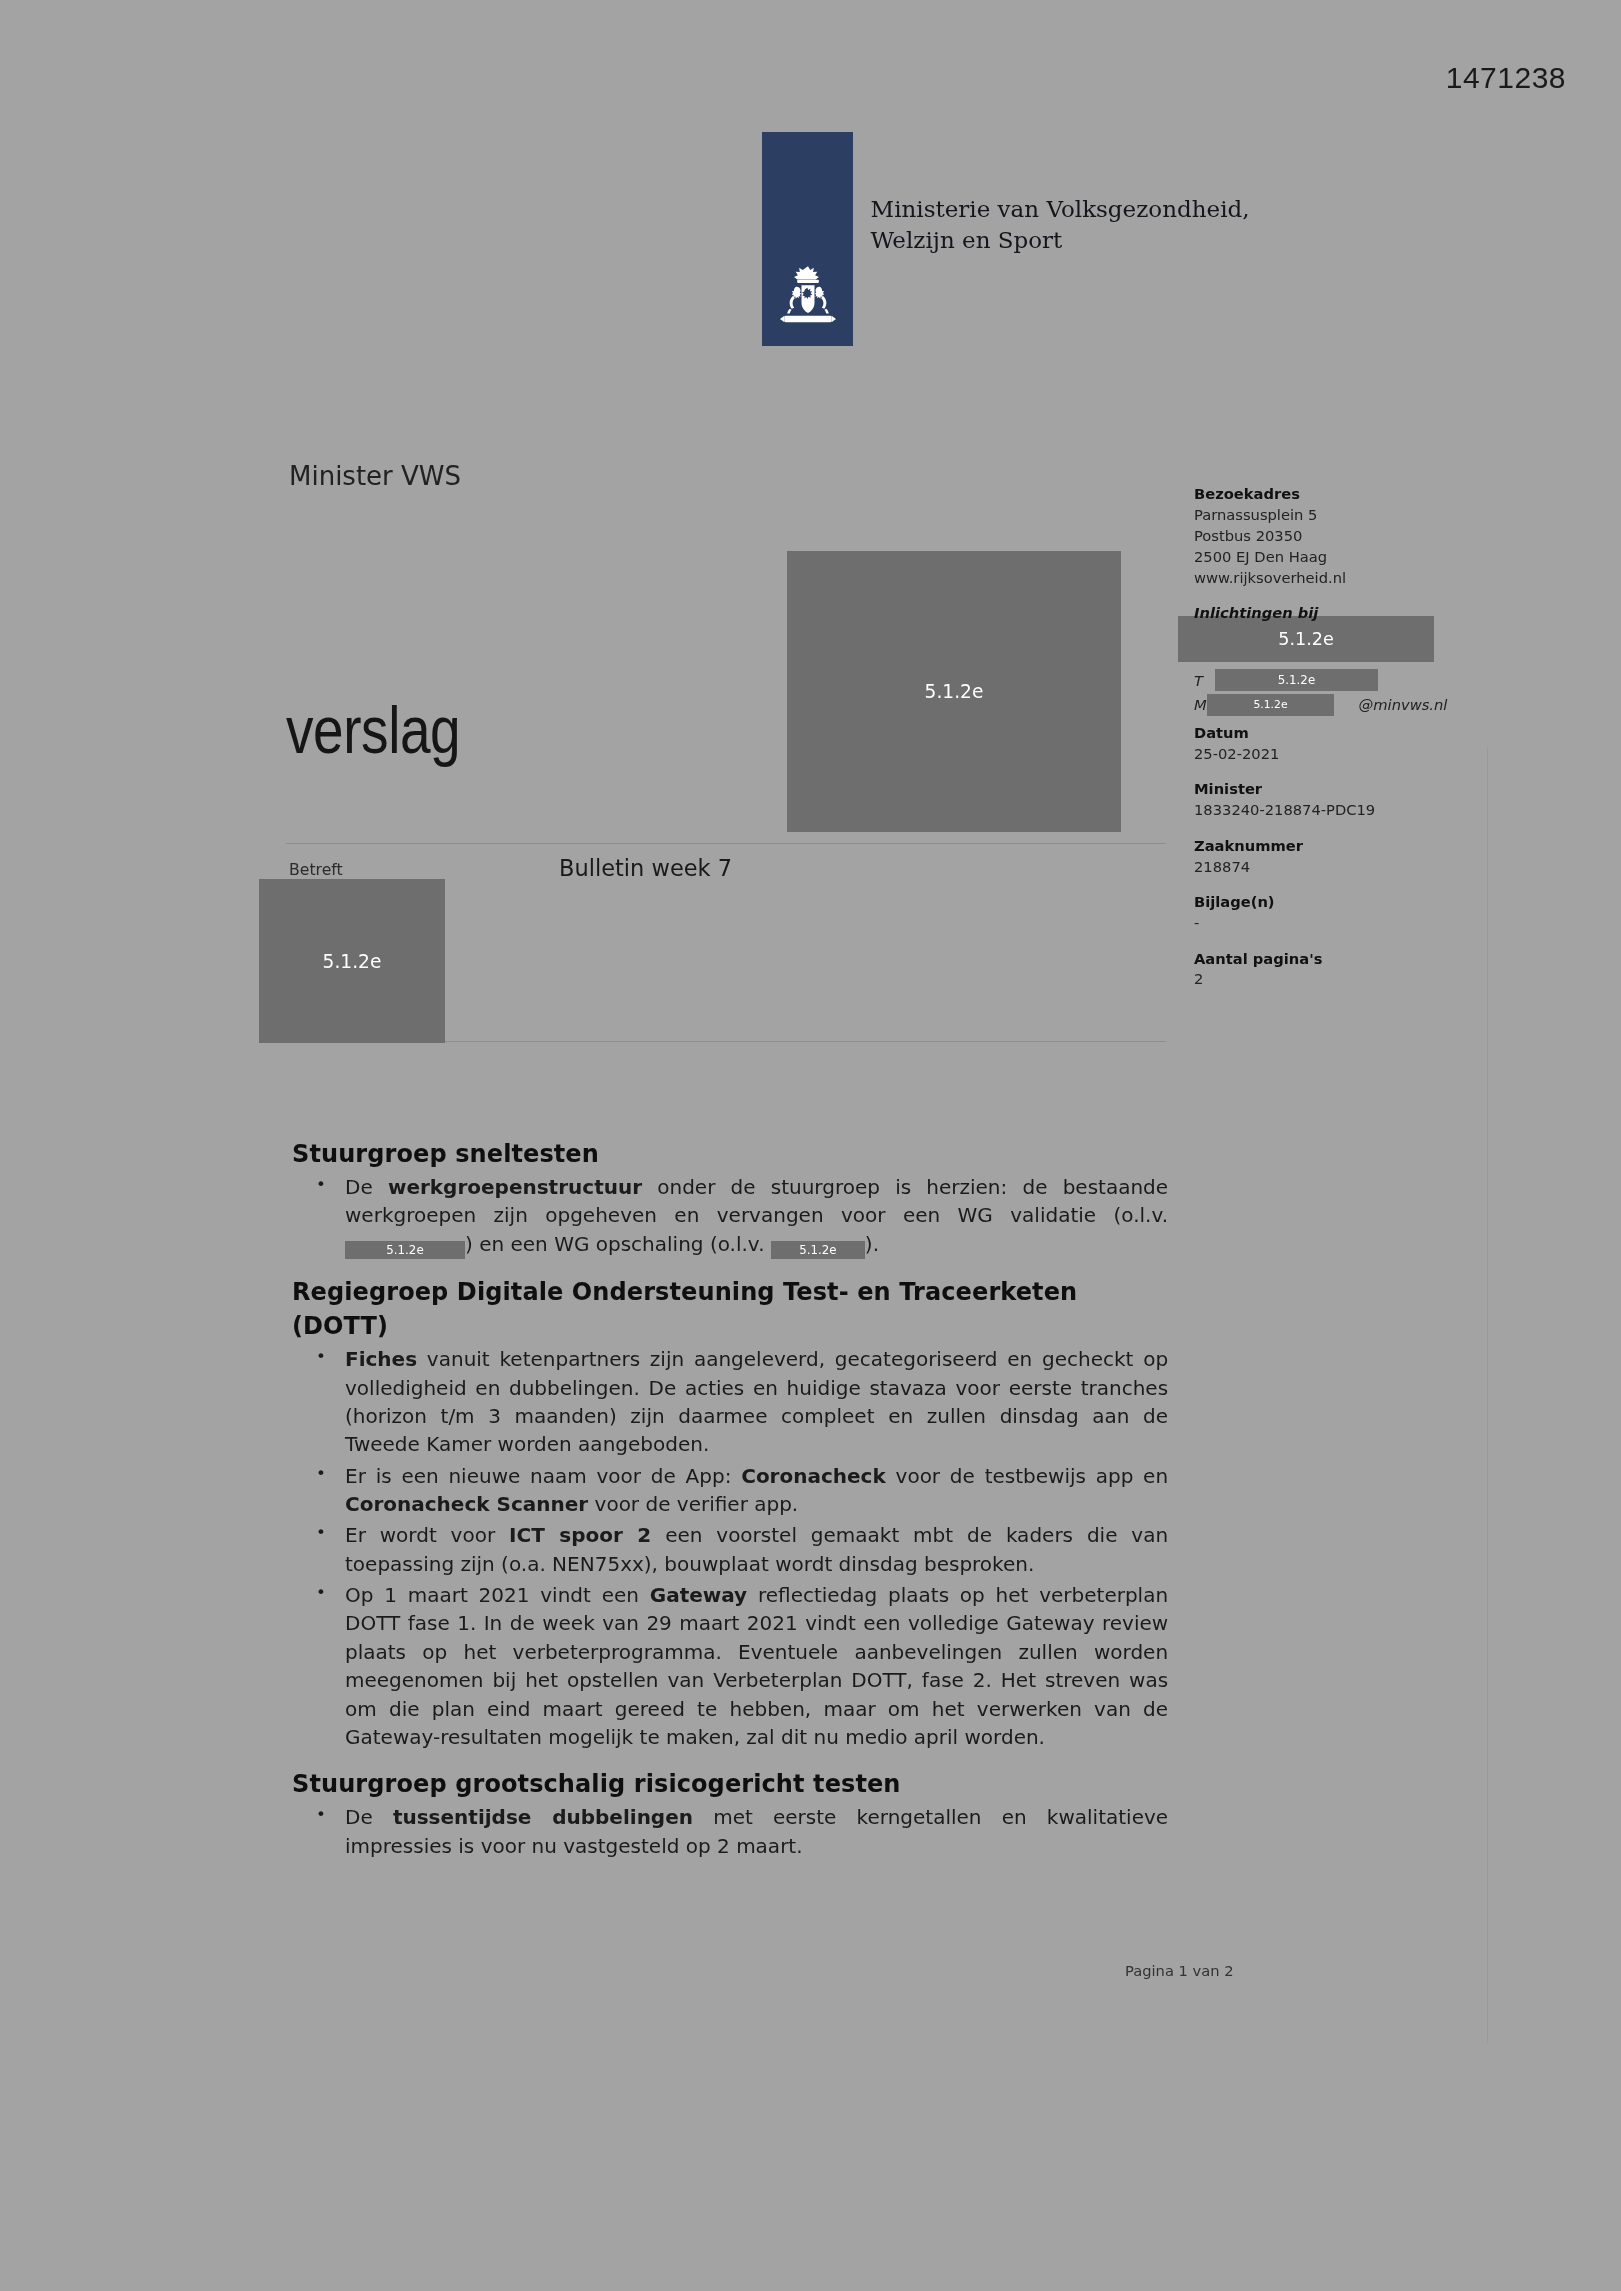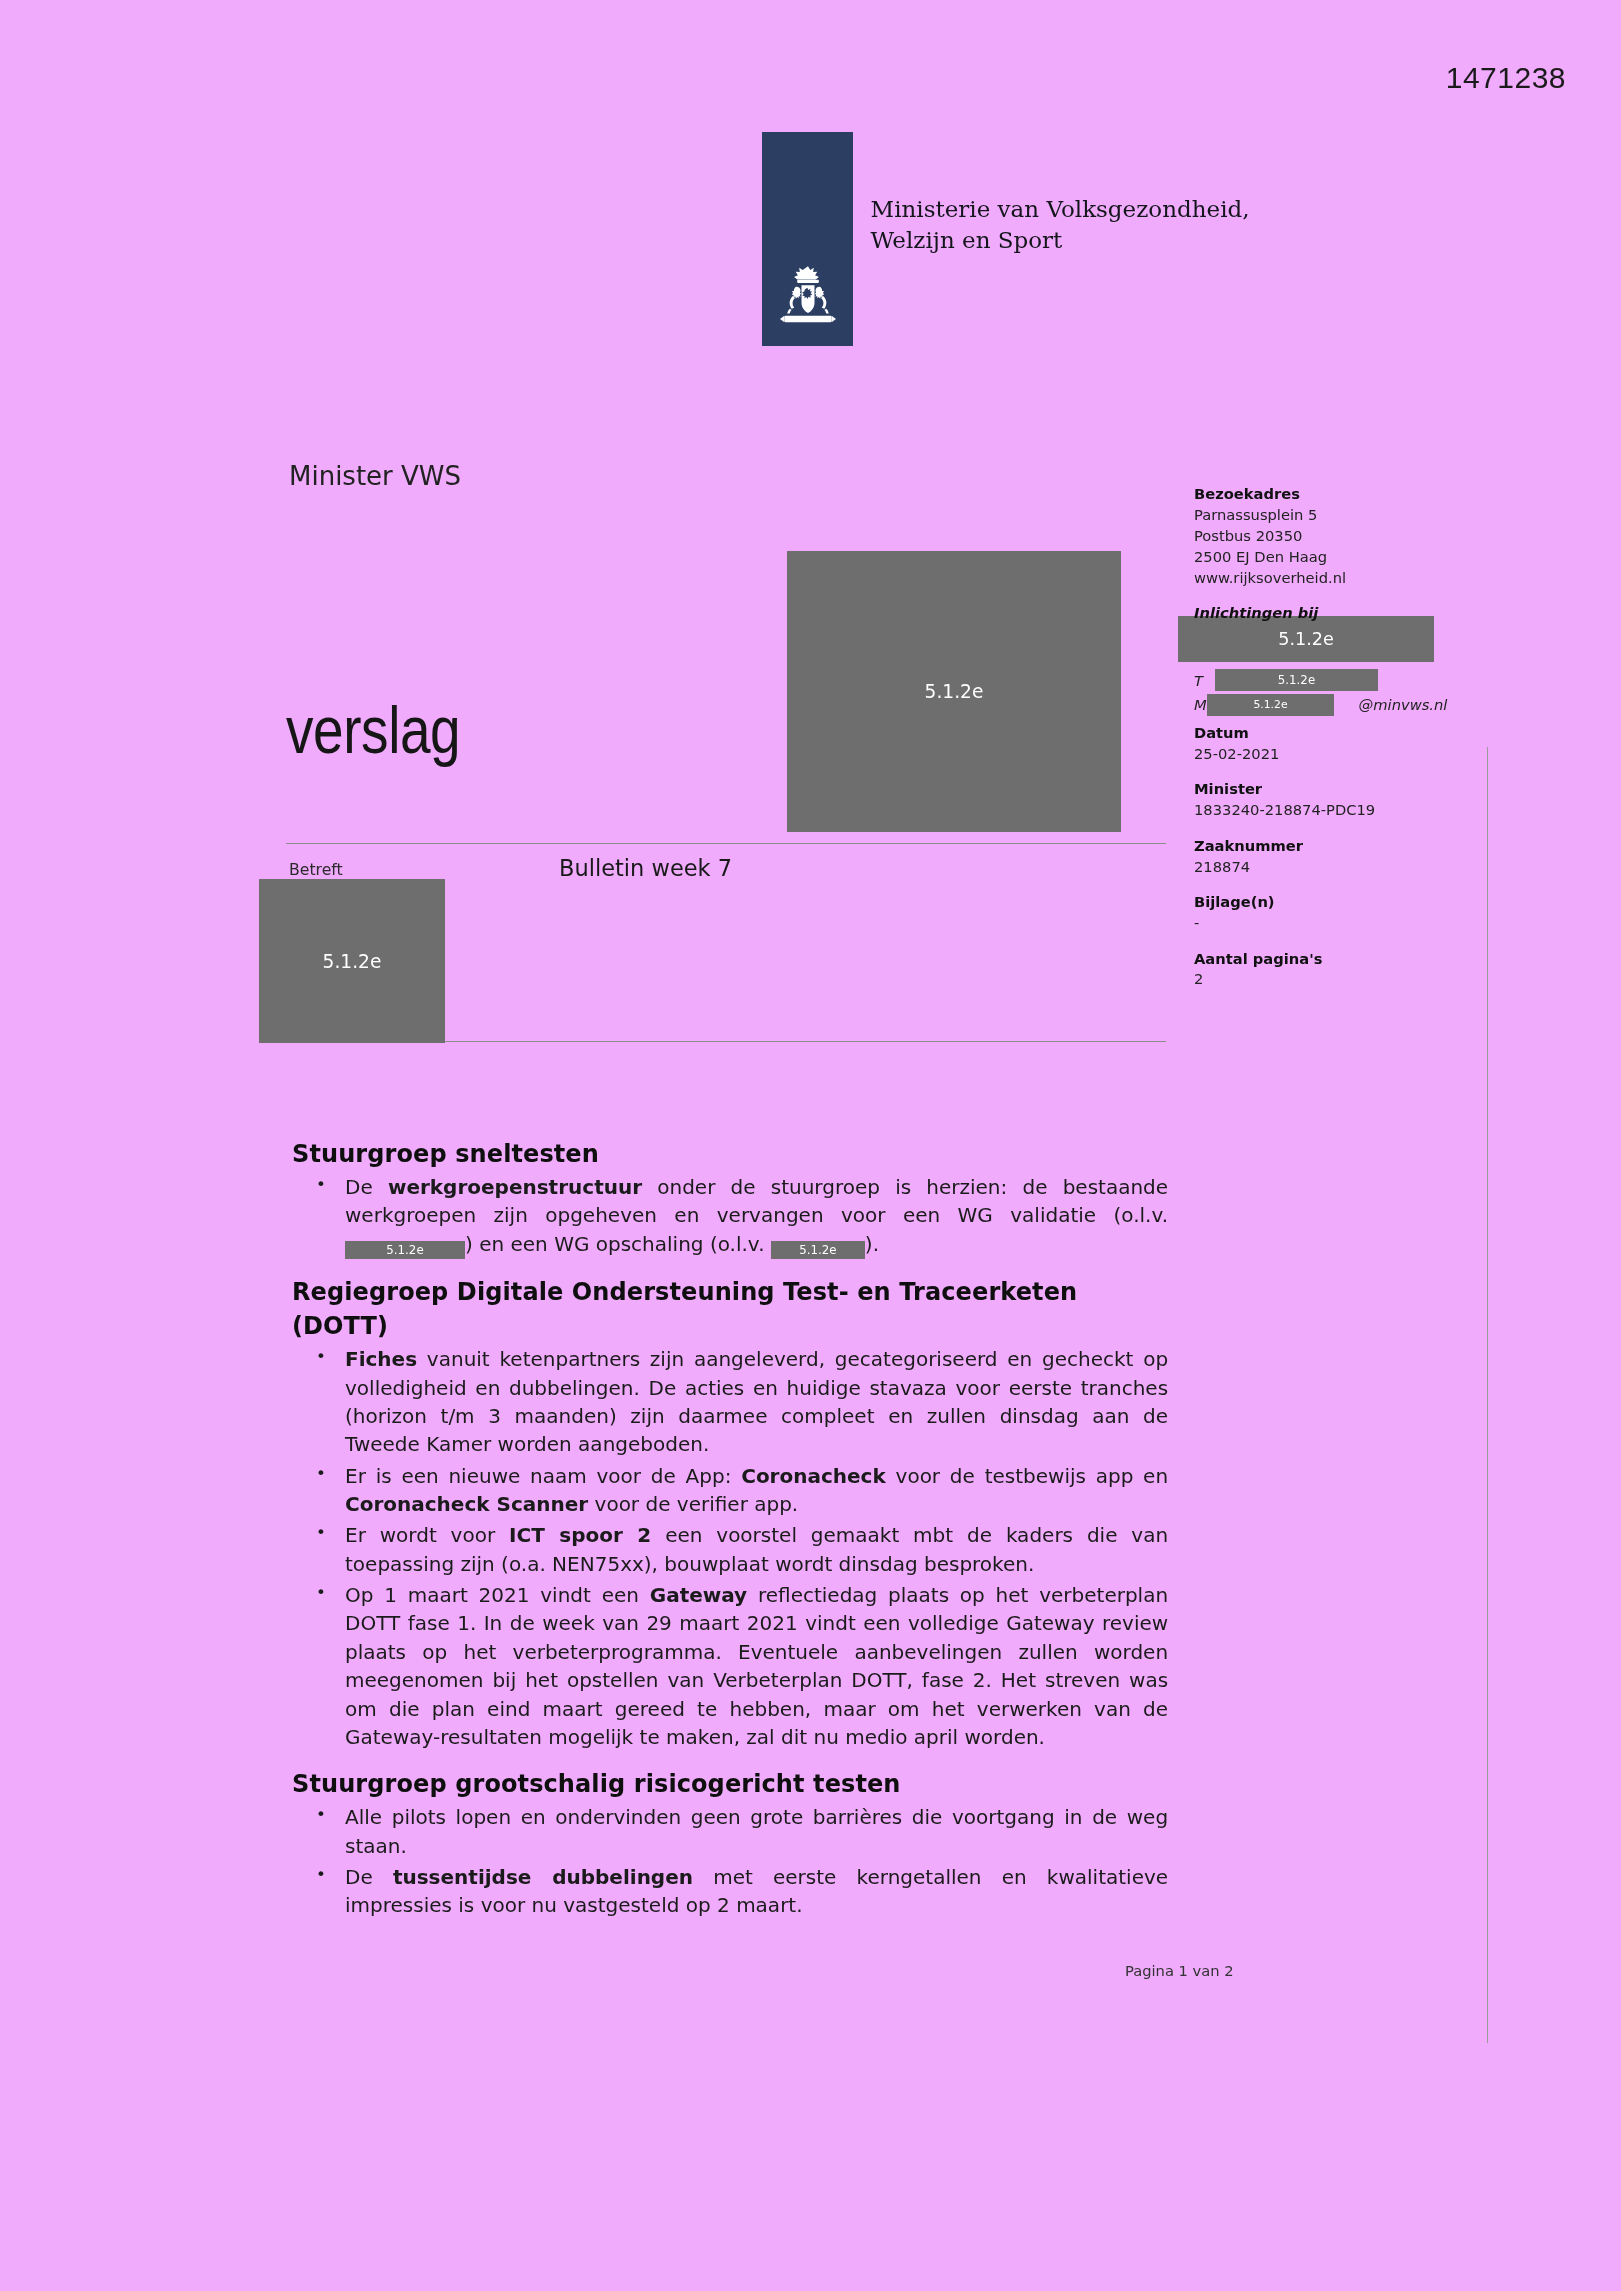--- a/index.html
+++ b/index.html
@@ -4,21 +4,21 @@
 <style>
   html, body {
     margin: 0;
     padding: 0;
     background: #ffffff;
   }
   #page {
     position: relative;
     width: 1621px;
     height: 2292px;
-    background: #f0abfc;
+    background: #a3a3a3;
     font-family: "DejaVu Sans", sans-serif;
     color: #1a1a1a;
     overflow: hidden;
   }
 
   
   #doc-id {
     position: absolute;
     top: 61px;
     right: 55px;
@@ -365,21 +365,20 @@
         <ul>
           <li><b>Fiches</b> vanuit ketenpartners zijn aangeleverd, gecategoriseerd en gecheckt op volledigheid en dubbelingen. De acties en huidige stavaza voor eerste tranches (horizon t/m 3 maanden) zijn daarmee compleet en zullen dinsdag aan de Tweede Kamer worden aangeboden.</li>
           <li>Er is een nieuwe naam voor de App: <b>Coronacheck</b> voor de testbewijs app en <b>Coronacheck Scanner</b> voor de verifier app.</li>
           <li>Er wordt voor <b>ICT spoor 2</b> een voorstel gemaakt mbt de kaders die van toepassing zijn (o.a. NEN75xx), bouwplaat wordt dinsdag besproken.</li>
           <li>Op 1 maart 2021 vindt een <b>Gateway</b> reflectiedag plaats op het verbeterplan DOTT fase 1. In de week van 29 maart 2021 vindt een volledige Gateway review plaats op het verbeterprogramma. Eventuele aanbevelingen zullen worden meegenomen bij het opstellen van Verbeterplan DOTT, fase 2. Het streven was om die plan eind maart gereed te hebben, maar om het verwerken van de Gateway-resultaten mogelijk te maken, zal dit nu medio april worden.</li>
         </ul>
       </div>
       <div class="sect">
         <h2>Stuurgroep grootschalig risicogericht testen</h2>
         <ul>
-          <li>Alle pilots lopen en ondervinden geen grote barrières die voortgang in de weg staan.</li>
           <li>De <b>tussentijdse dubbelingen</b> met eerste kerngetallen en kwalitatieve impressies is voor nu vastgesteld op 2 maart.</li>
         </ul>
       </div>
     </div>
 
   <div id="footer">Pagina 1 van 2</div>
 
 </div>
 
 

